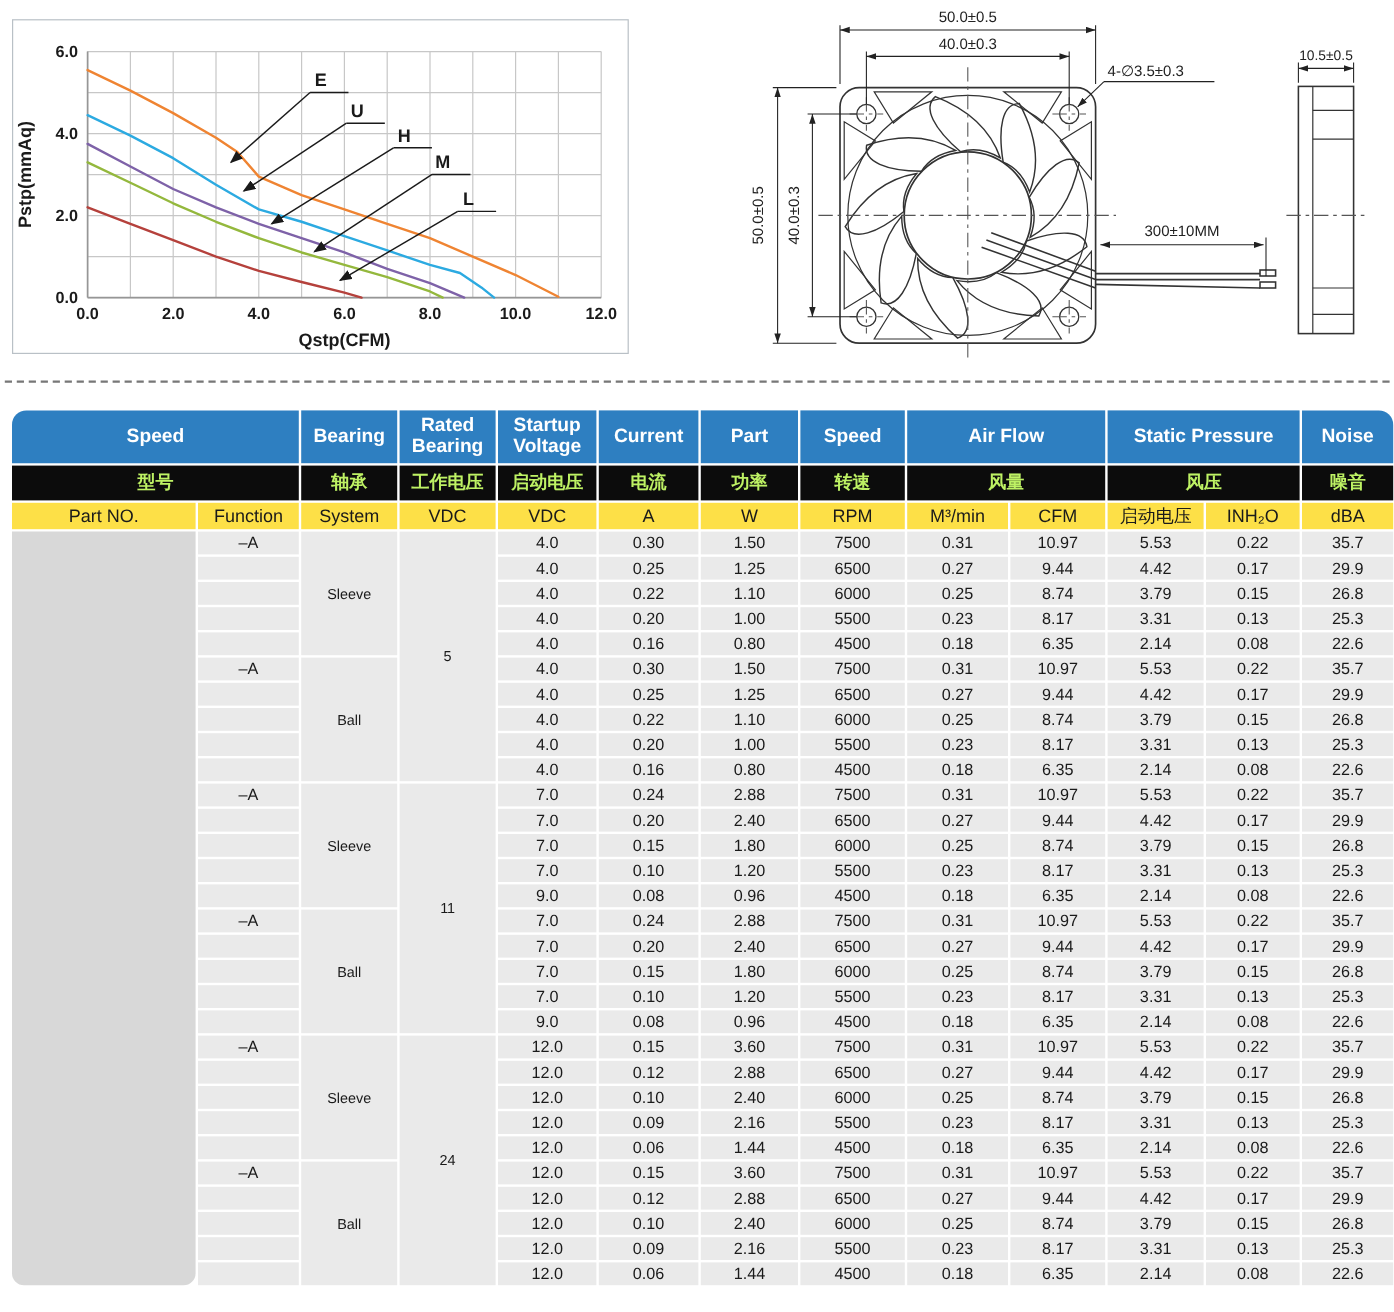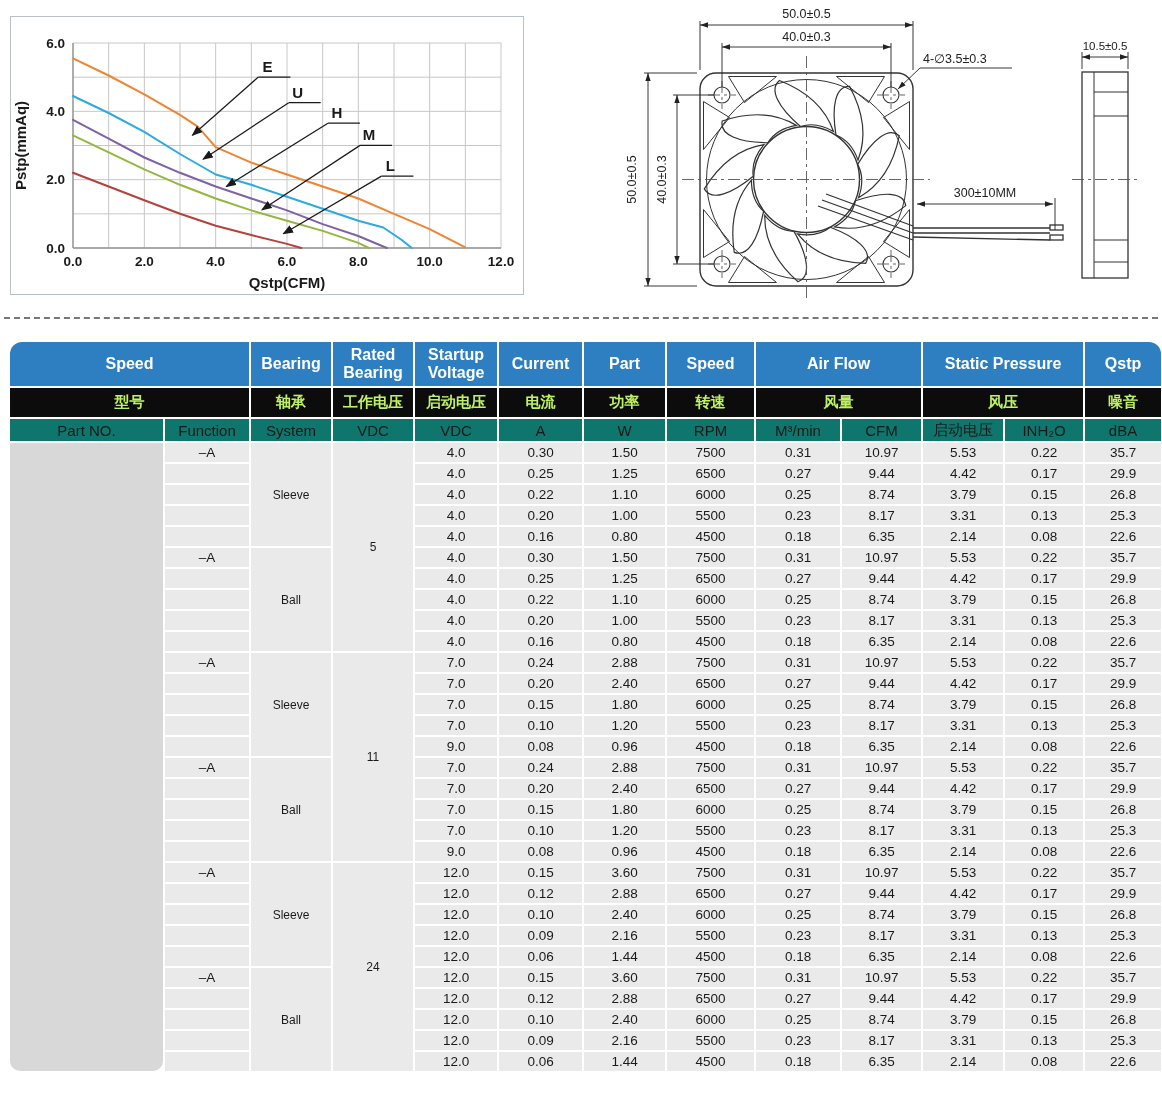--- a/index.html
+++ b/index.html
@@ -16,21 +16,21 @@
   #separator{position:absolute;left:4px;top:317px;width:1154px;border-top:2px dashed #777;}
 
   
   #table-wrap{position:absolute;left:8px;top:340px;}
   table.spec{border-collapse:separate;border-spacing:2px;table-layout:fixed;width:1127px;}
   table.spec th,table.spec td{padding:0;text-align:center;vertical-align:middle;overflow:hidden;}
   th.h-blue{background:#2e7fc1;color:#fff;font-size:16px;font-weight:bold;height:44px;line-height:1.12;}
   th.h-blue.first{border-top-left-radius:12px;}
   th.h-blue.last{border-top-right-radius:12px;}
   th.h-black{background:#0c0c0c;color:#bef264;font-size:15px;font-weight:bold;height:29px;}
-  th.h-unit{background:#0f766e;color:#1a1a1a;font-size:15px;font-weight:normal;height:22px;}
+  th.h-unit{background:#fde047;color:#1a1a1a;font-size:15px;font-weight:normal;height:22px;}
   td.val,td.fn,td.sys,td.rv{background:#eaeaea;color:#1a1a1a;font-size:13.5px;height:19px;}
   td.sys,td.rv{font-size:12px;}
   td.partno{background:#d8d8d8;border-radius:0 0 10px 10px;}
   svg text{font-family:"Liberation Sans",sans-serif;}
 </style>
 </head>
 <body>
 
 <div id="page">
 
@@ -246,21 +246,21 @@
           <tr>
             <th class="h-blue first" colspan="2">Speed</th>
             <th class="h-blue" colspan="1">Bearing</th>
             <th class="h-blue" colspan="1">Rated Bearing</th>
             <th class="h-blue" colspan="1">Startup Voltage</th>
             <th class="h-blue" colspan="1">Current</th>
             <th class="h-blue" colspan="1">Part</th>
             <th class="h-blue" colspan="1">Speed</th>
             <th class="h-blue" colspan="2">Air Flow</th>
             <th class="h-blue" colspan="2">Static Pressure</th>
-            <th class="h-blue last" colspan="1">Qstp</th>
+            <th class="h-blue last" colspan="1">Noise</th>
           </tr>
           <tr>
             <th class="h-black" colspan="2">型号</th>
             <th class="h-black" colspan="1">轴承</th>
             <th class="h-black" colspan="1">工作电压</th>
             <th class="h-black" colspan="1">启动电压</th>
             <th class="h-black" colspan="1">电流</th>
             <th class="h-black" colspan="1">功率</th>
             <th class="h-black" colspan="1">转速</th>
             <th class="h-black" colspan="2">风量</th>

